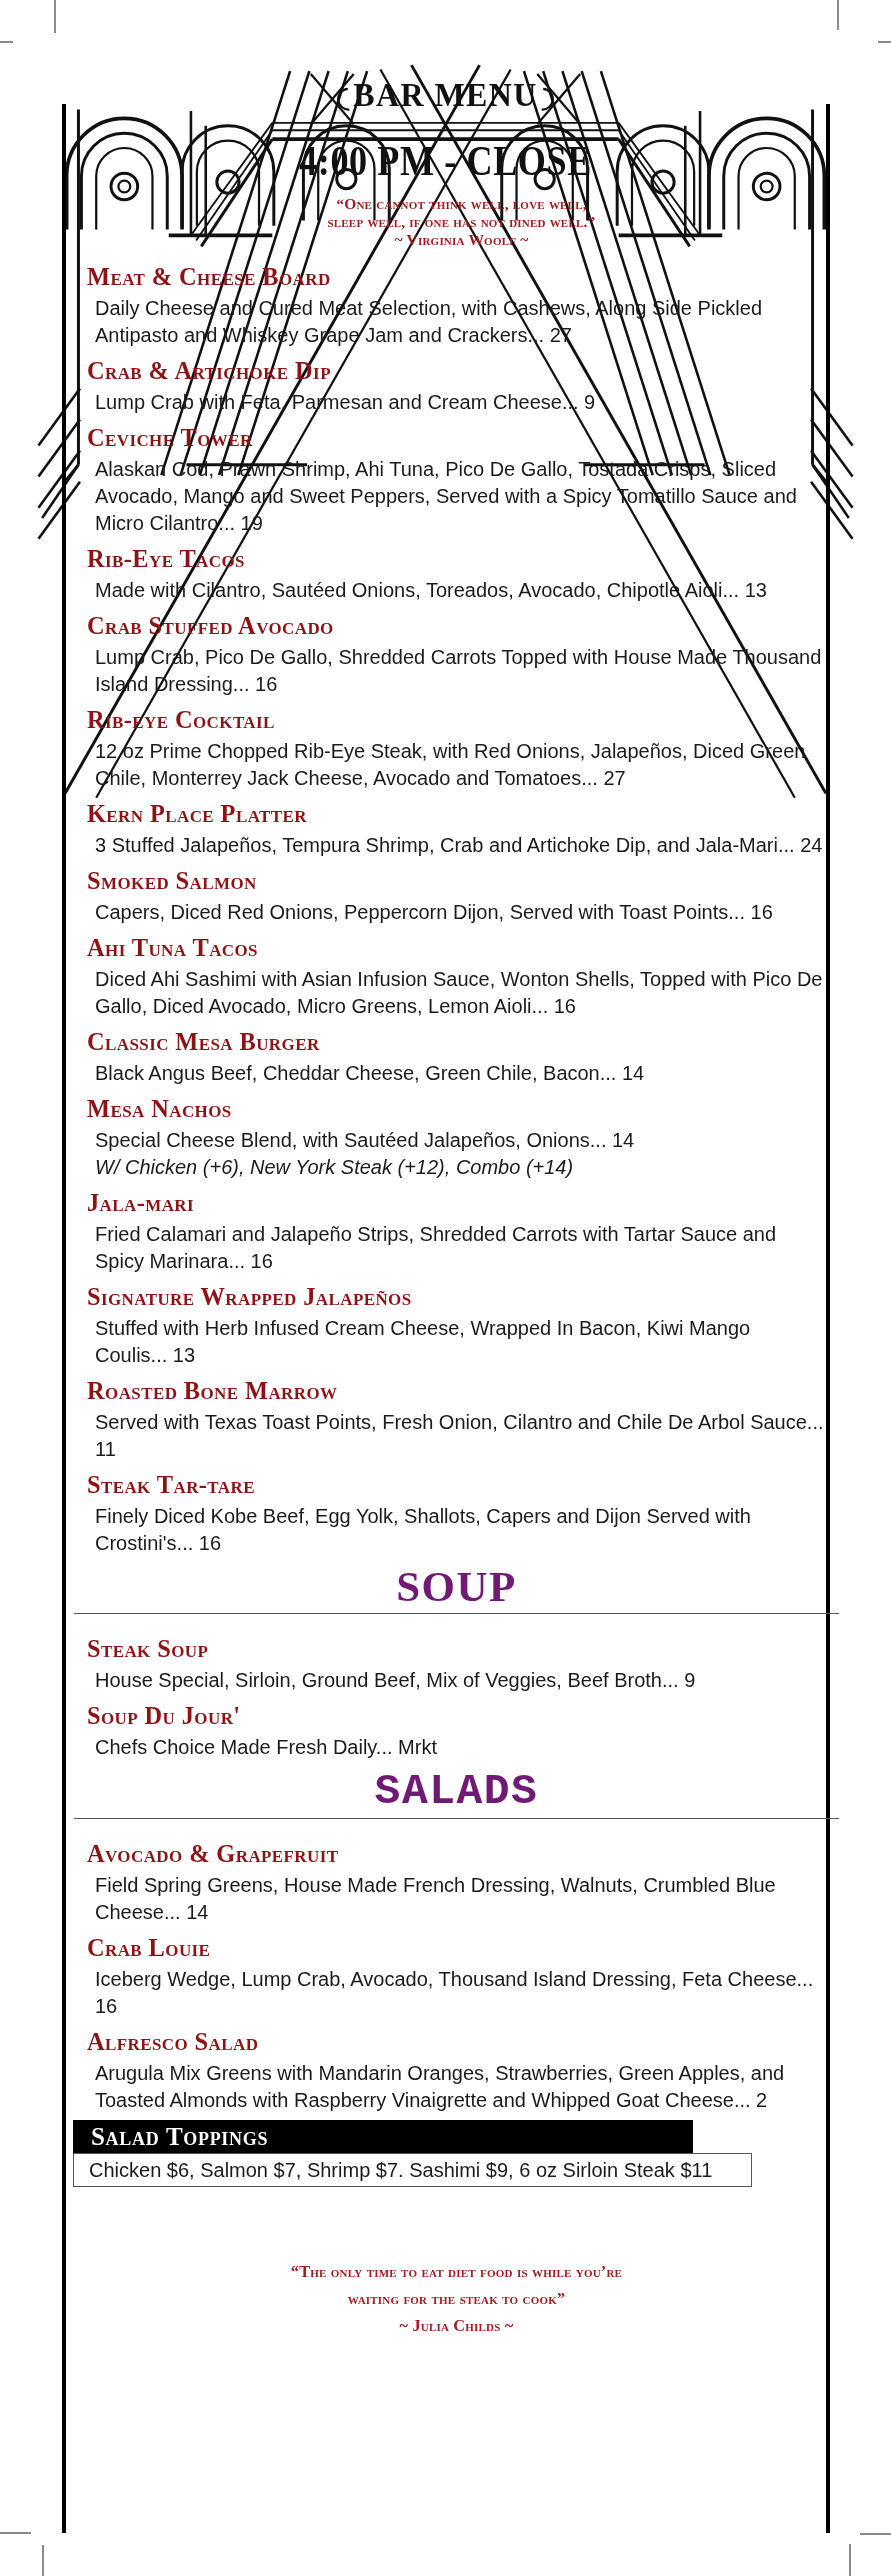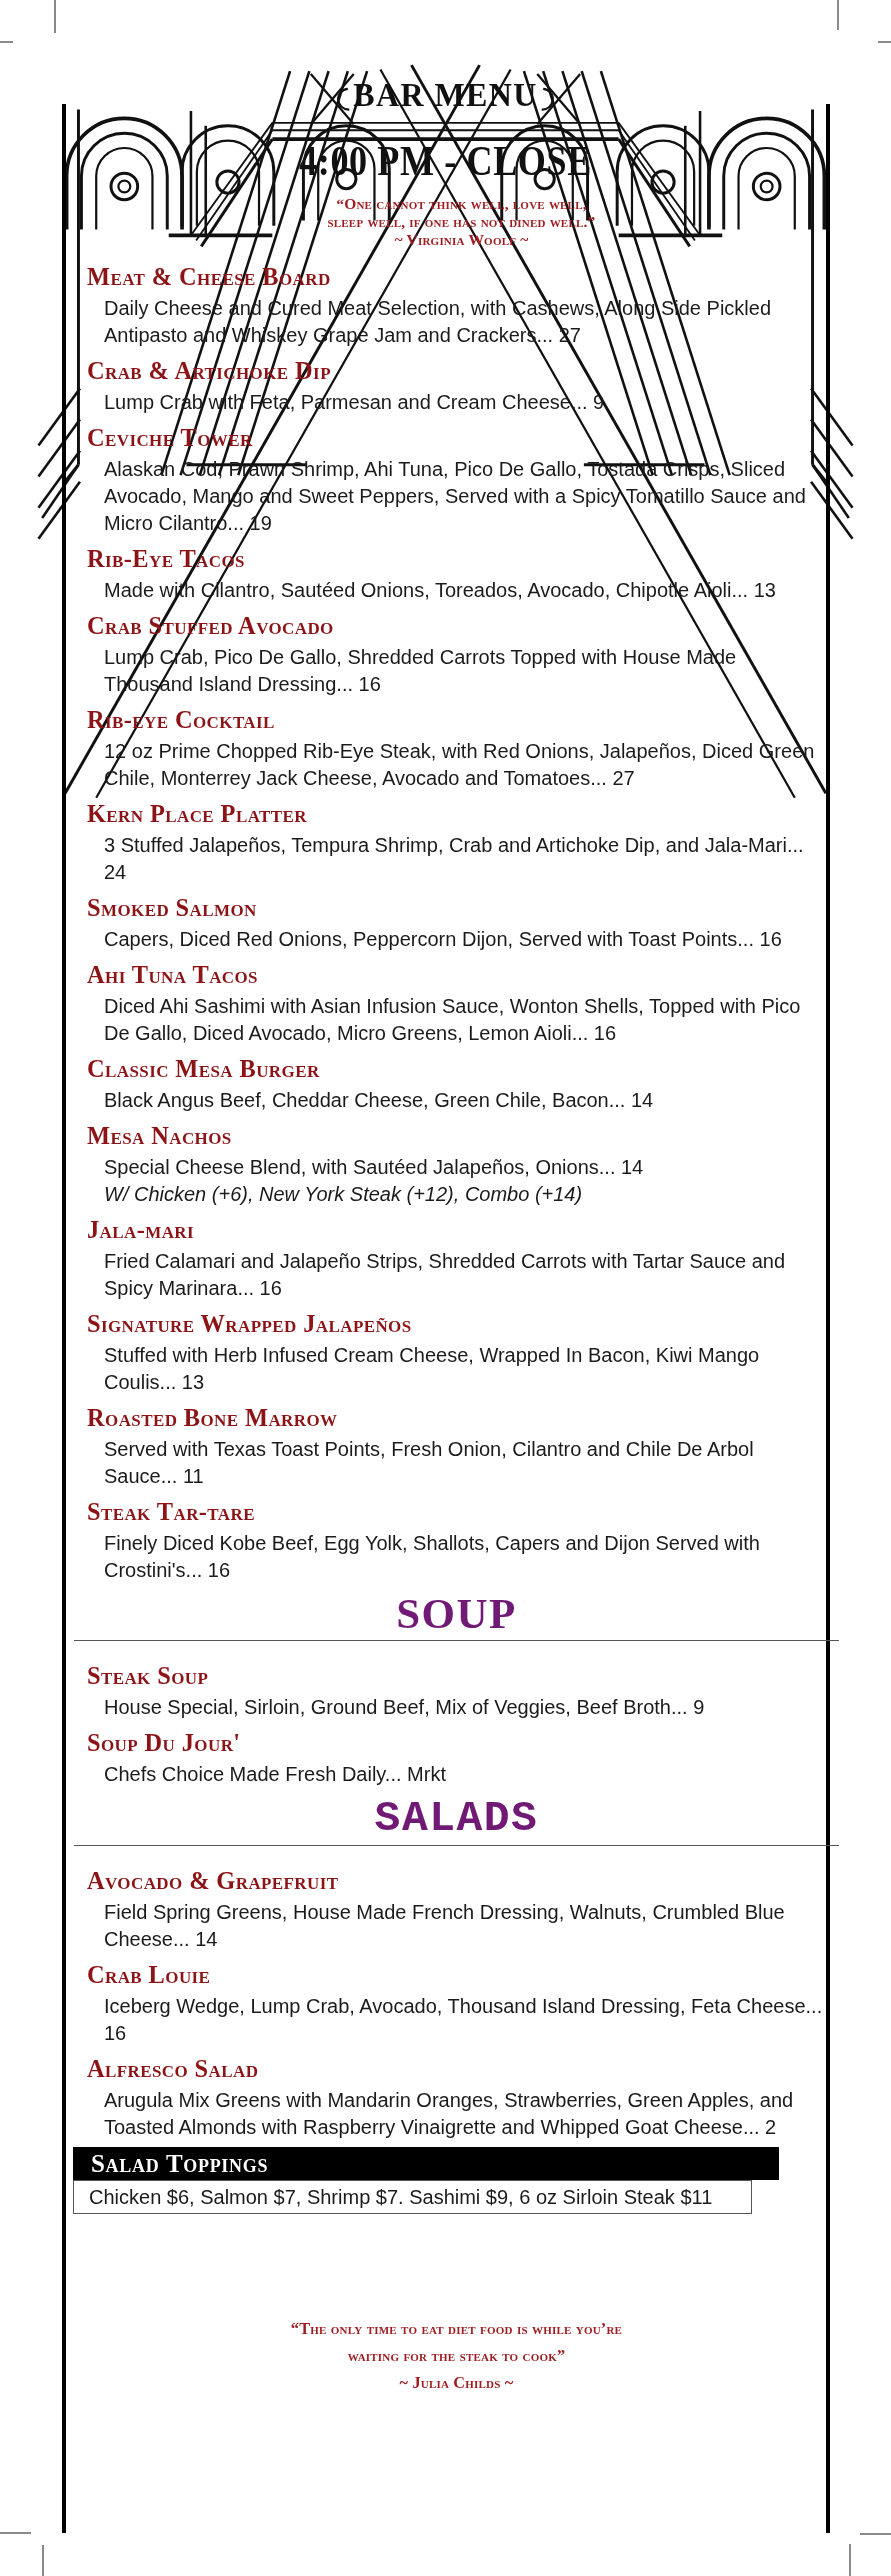--- a/index.html
+++ b/index.html
@@ -43,45 +43,45 @@
   
   .content{position:absolute;top:261px;left:87px;width:739px;z-index:2;}
   .item{margin:0;}
   .item h3{
     margin:0 0 3px 0;
     font-family:"Liberation Serif", serif;font-weight:700;
     font-variant:small-caps;
     font-size:24.4px;line-height:31px;letter-spacing:0.4px;
     color:var(--heading-red,#8c1416);
   }
-  .item p{margin:0 0 6px 17px;font-size:20px;line-height:27px;color:var(--text-black,#1b1b1b);}
+  .item p{margin:0 0 6px 8px;font-size:20px;line-height:27px;color:var(--text-black,#1b1b1b);}
   .item p.note{font-style:italic;margin-top:-6px;}
   h2.big{
     margin:0;text-align:center;
     font-family:"Liberation Serif", serif;font-weight:700;
     font-size:43px;line-height:47px;letter-spacing:1.5px;color:#701a75;
   }
   h2.big.salads{margin-top:7px;font-family:Liberation Mono, monospace;}
   .rule{border-top:1.5px solid var(--rule-gray,#555);margin:3px -12.6px 19px -12.6px;}
   
   .toppings{margin:4.4px 0 0 -14px;}
   .top-bar{
-    width:706px;height:33px;line-height:33px;
+    width:620px;height:33px;line-height:33px;
     background:var(--bar-black,#000);color:var(--bar-text,#fff);
     font-family:"Liberation Serif", serif;font-weight:700;font-variant:small-caps;
     font-size:25px;letter-spacing:0.7px;padding-left:18px;box-sizing:border-box;
   }
   .top-box{
     width:679px;height:34px;line-height:33px;
     border:1.5px solid #555;box-sizing:border-box;
     font-size:20px;padding-left:15px;background:#fff;
   }
   
   .footer-quote{
-    margin-top:101px;text-align:center;
+    margin-top:71px;text-align:center;
     font-family:"Liberation Serif", serif;font-weight:700;font-variant:small-caps;
     font-size:16.3px;line-height:27px;letter-spacing:0.2px;
     color:var(--quote-red,#a01e23);
     white-space:pre-line;
   }
 </style>
 </head>
 <body>
 
 <div class="page">

